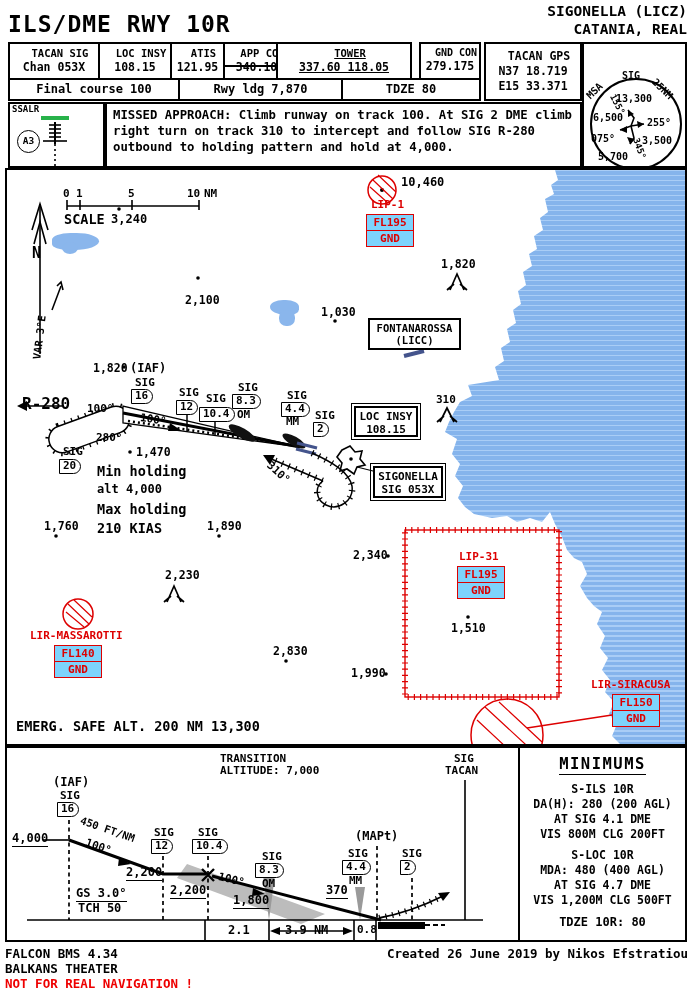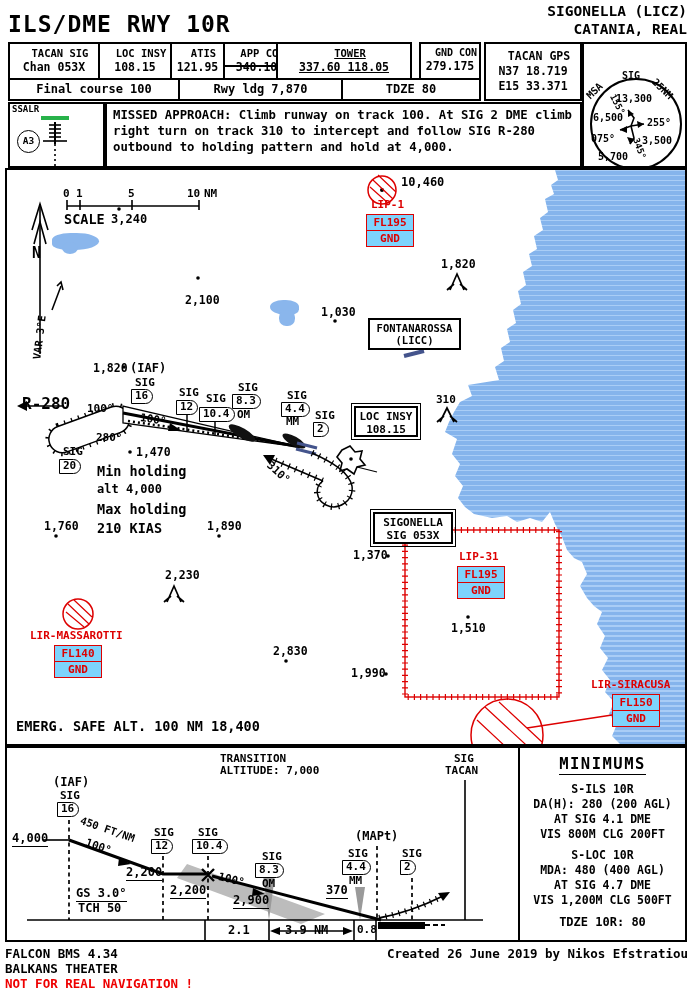--- a/index.html
+++ b/index.html
@@ -282,55 +282,55 @@
     <span class="t" style="left:258px;top:297px;font-size:11px;transform:rotate(42deg);">310°</span>
     <span class="t" style="left:56px;top:276px;font-size:11px;">SIG</span>
     <span class="dbox" style="left:52px;top:289px;">20</span>
     <span class="t" style="left:129px;top:276px;font-size:11.5px;">1,470</span>
 
     <div class="cell" style="left:347px;top:236px;width:64px;height:31px;outline:1.5px solid #000;outline-offset:2px;">
       <span style="display:block;font-size:11px;margin-top:2px;">LOC INSY</span>
       <span style="display:block;font-size:11px;">108.15</span>
     </div>
     <span class="t" style="left:429px;top:224px;font-size:11px;">310</span>
-    <div class="cell" style="left:366px;top:296px;width:80px;height:32px;outline:1.5px solid #000;outline-offset:2px;margin-top:46px;">
+    <div class="cell" style="left:366px;top:296px;width:70px;height:32px;outline:1.5px solid #000;outline-offset:2px;">
       <span style="display:block;font-size:11px;margin-top:2px;">SIGONELLA</span>
       <span style="display:block;font-size:11px;">SIG 053X</span>
     </div>
 
     <span class="t" style="left:90px;top:294px;font-size:13.5px;">Min holding</span>
     <span class="t" style="left:90px;top:313px;font-size:12px;">alt 4,000</span>
     <span class="t" style="left:90px;top:332px;font-size:13.5px;">Max holding</span>
     <span class="t" style="left:90px;top:351px;font-size:13.5px;">210 KIAS</span>
 
     <span class="t" style="left:37px;top:350px;font-size:11.5px;">1,760</span>
     <span class="t" style="left:200px;top:350px;font-size:11.5px;">1,890</span>
     <span class="t" style="left:158px;top:399px;font-size:11.5px;">2,230</span>
     <span class="t" style="left:266px;top:475px;font-size:11.5px;">2,830</span>
-    <span class="t" style="left:346px;top:379px;font-size:11.5px;">1,370</span>
+    <span class="t" style="left:346px;top:379px;font-size:11.5px;">2,340</span>
     <span class="t" style="left:344px;top:497px;font-size:11.5px;">1,990</span>
     <span class="t" style="left:444px;top:452px;font-size:11.5px;">1,510</span>
 
     <span class="t red" style="left:23px;top:460px;font-size:11px;">LIR-MASSAROTTI</span>
     <div class="flbox" style="left:47px;top:475px;">
       <span class="fl">FL140</span>
       <span class="gn">GND</span>
     </div>
     <span class="t red" style="left:452px;top:381px;font-size:11px;">LIP-31</span>
     <div class="flbox" style="left:450px;top:396px;">
       <span class="fl">FL195</span>
       <span class="gn">GND</span>
     </div>
     <span class="t red" style="left:584px;top:509px;font-size:11px;">LIR-SIRACUSA</span>
     <div class="flbox" style="left:605px;top:524px;">
       <span class="fl">FL150</span>
       <span class="gn">GND</span>
     </div>
 
-    <span class="t" style="left:9px;top:549px;font-size:13.5px;">EMERG. SAFE ALT. 100 NM 18,400</span>
+    <span class="t" style="left:9px;top:549px;font-size:13.5px;">EMERG. SAFE ALT. 200 NM 13,300</span>
   </div>
 
   <div class="box" style="left:5px;top:746px;width:682px;height:196px;overflow:hidden;">
     <svg width="682" height="196" viewBox="0 0 682 196">
 
       <polygon points="180,116 318,166 294,176 170,130" fill="#bcbcbc"></polygon>
 
       <polygon points="256,127 268,127 262,172" fill="#9a9a9a"></polygon>
       <polygon points="348,139 358,139 353,172" fill="#9a9a9a"></polygon>
 
@@ -393,21 +393,21 @@
     <span class="dbox" style="left:185px;top:91px;">10.4</span>
     <span class="t ul" style="left:163px;top:136px;font-size:12px;">2,200</span>
 
     <span class="t ul" style="left:69px;top:139px;font-size:12px;">GS 3.0°</span>
     <span class="t" style="left:71px;top:154px;font-size:12px;">TCH 50</span>
     <span class="t" style="left:211px;top:126px;font-size:11px;transform:rotate(14deg);">100°</span>
 
     <span class="t" style="left:255px;top:103px;font-size:11px;">SIG</span>
     <span class="dbox" style="left:248px;top:115px;">8.3</span>
     <span class="t" style="left:255px;top:130px;font-size:11px;">OM</span>
-    <span class="t ul" style="left:226px;top:146px;font-size:12px;">2,900</span>
+    <span class="t ul" style="left:226px;top:146px;font-size:12px;">1,800</span>
     <span class="t ul" style="left:319px;top:136px;font-size:12px;">370</span>
 
     <span class="t" style="left:348px;top:82px;font-size:12px;">(MAPt)</span>
     <span class="t" style="left:341px;top:100px;font-size:11px;">SIG</span>
     <span class="dbox" style="left:335px;top:112px;">4.4</span>
     <span class="t" style="left:342px;top:127px;font-size:11px;">MM</span>
     <span class="t" style="left:395px;top:100px;font-size:11px;">SIG</span>
     <span class="dbox" style="left:393px;top:112px;">2</span>
 
     <span class="t" style="left:221px;top:176px;font-size:12px;">2.1</span>

